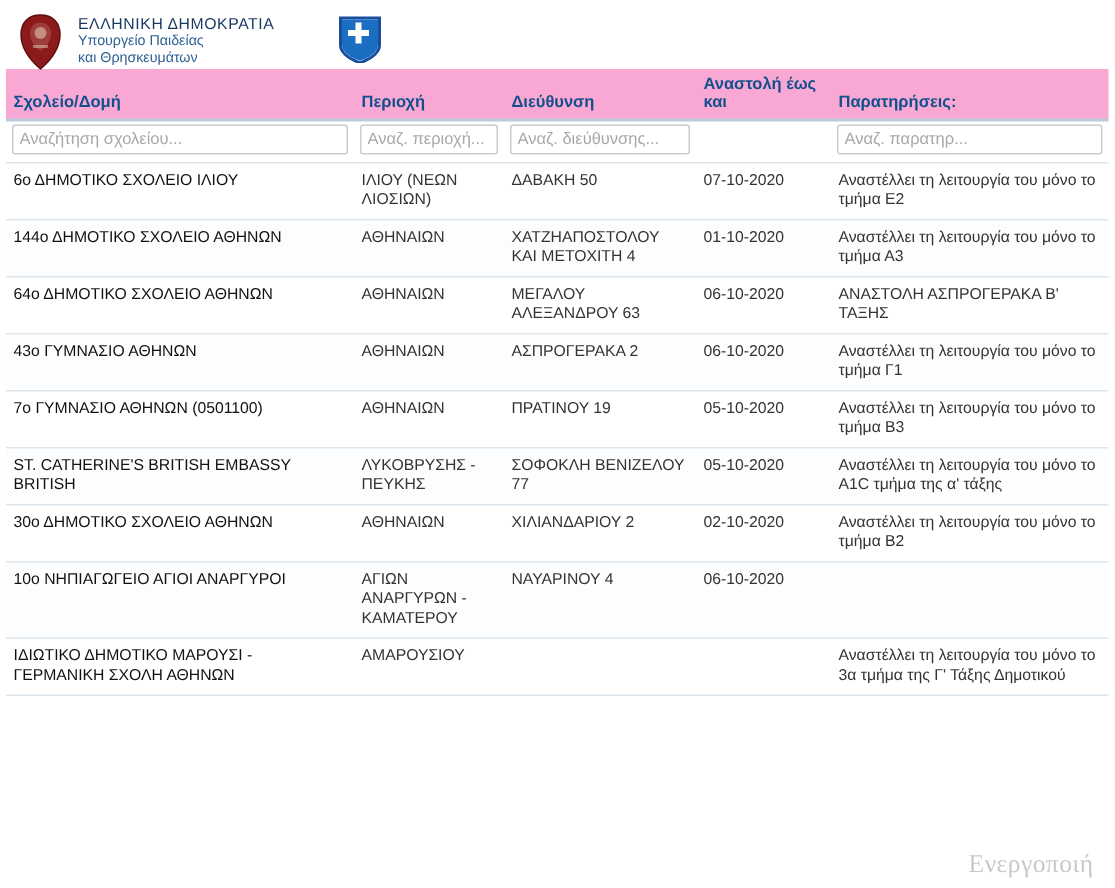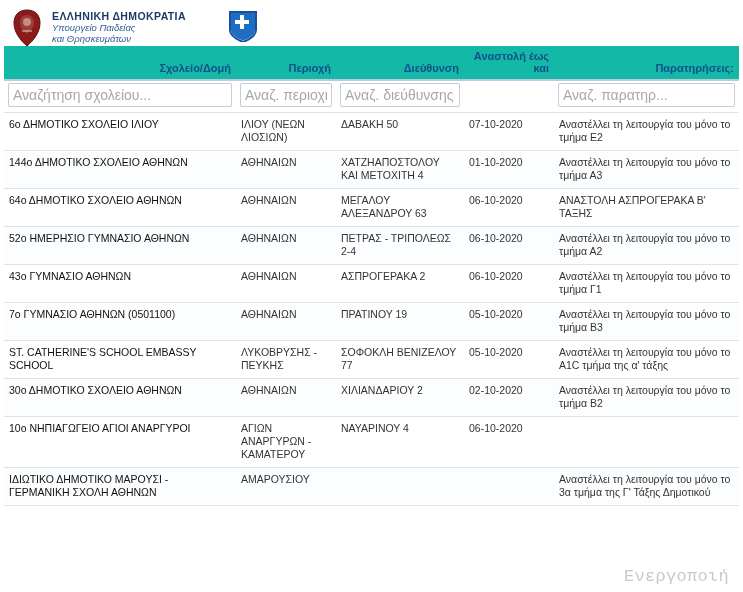--- a/index.html
+++ b/index.html
@@ -37,27 +37,26 @@
   .org-text {
     display: flex;
     flex-direction: column;
     justify-content: flex-start;
     padding-top: 2px;
   }
   .org-line1 {
     font-size: 10.5px;
     letter-spacing: 0.4px;
     color: #1b3a63;
-    font-weight: bold;
+    font-weight: normal;
   }
   .org-line2, .org-line3 {
     font-size: 9.5px;
     color: #2b5f92;
     line-height: 11px;
-    font-style: italic;
   }
   .flag-badge {
     margin-left: 42px;
     width: 30px;
     height: 32px;
     flex: 0 0 30px;
     margin-top: 2px;
   }
 
   
@@ -71,28 +70,28 @@
     width: 735px;
     table-layout: fixed;
   }
   table.grid col.c0 { width: 232px; }
   table.grid col.c1 { width: 100px; }
   table.grid col.c2 { width: 128px; }
   table.grid col.c3 { width: 90px; }
   table.grid col.c4 { width: 185px; }
 
   table.grid th {
-    text-align: right;
+    text-align: left;
     font-size: 11px;
     font-weight: bold;
     color: #12508c;
     padding: 4px 5px 5px 5px;
     border-bottom: 2px solid #b9cbdc;
     vertical-align: bottom;
-    background: #14b8a6;
+    background: #f9a8d4;
   }
   table.grid td {
     font-size: 10.5px;
     padding: 5px 5px 6px 5px;
     border-bottom: 1px solid #dde5ec;
     vertical-align: top;
     line-height: 13px;
     color: #1a1a1a;
     overflow: hidden;
   }
@@ -103,42 +102,42 @@
   table.grid td.c-notes { color: #333; }
 
   tr.filters td {
     padding: 2px 4px 5px 4px;
     border-bottom: 1px solid #dde5ec;
   }
   .filter-input {
     width: 100%;
     box-sizing: border-box;
     font-family: "Liberation Sans", sans-serif;
-    font-size: 14px;
+    font-size: 11px;
     color: #9a9a9a;
     padding: 3px 4px;
     border: 1px solid #c8cdd2;
     border-radius: 2px;
     background: #ffffff;
     outline: none;
   }
   .filter-input::placeholder { color: #a8a8a8; }
 
   
   tbody tr:nth-child(odd) td { background: #ffffff; }
   tbody tr:nth-child(even) td { background: #fcfdfe; }
 
   
   .watermark {
     position: absolute;
     right: 14px;
     bottom: 6px;
     font-size: 17px;
     color: #c9c9c9;
-    font-family: Liberation Mono, monospace;
+    font-family: Liberation Serif, serif;
     letter-spacing: 0.3px;
     pointer-events: none;
   }
 </style>
 </head>
 <body>
 
 <div class="header">
   <div class="crest">
     <svg width="34" height="40" viewBox="0 0 34 40" aria-hidden="true">
@@ -212,42 +211,35 @@
           <td class="c-notes">Αναστέλλει τη λειτουργία του μόνο το τμήμα Α3</td>
         </tr>
         <tr>
           <td class="c-name">64ο ΔΗΜΟΤΙΚΟ ΣΧΟΛΕΙΟ ΑΘΗΝΩΝ</td>
           <td class="c-region">ΑΘΗΝΑΙΩΝ</td>
           <td class="c-address">ΜΕΓΑΛΟΥ ΑΛΕΞΑΝΔΡΟΥ 63</td>
           <td class="c-date">06-10-2020</td>
           <td class="c-notes">ΑΝΑΣΤΟΛΗ ΑΣΠΡΟΓΕΡΑΚΑ Β' ΤΑΞΗΣ</td>
         </tr>
         <tr>
-          <td class="c-name">52ο ΗΜΕΡΗΣΙΟ ΓΥΜΝΑΣΙΟ ΑΘΗΝΩΝ</td>
-          <td class="c-region">ΑΘΗΝΑΙΩΝ</td>
-          <td class="c-address">ΠΕΤΡΑΣ - ΤΡΙΠΟΛΕΩΣ 2-4</td>
-          <td class="c-date">06-10-2020</td>
-          <td class="c-notes">Αναστέλλει τη λειτουργία του μόνο το τμήμα Α2</td>
-        </tr>
-        <tr>
           <td class="c-name">43ο ΓΥΜΝΑΣΙΟ ΑΘΗΝΩΝ</td>
           <td class="c-region">ΑΘΗΝΑΙΩΝ</td>
           <td class="c-address">ΑΣΠΡΟΓΕΡΑΚΑ 2</td>
           <td class="c-date">06-10-2020</td>
           <td class="c-notes">Αναστέλλει τη λειτουργία του μόνο το τμήμα Γ1</td>
         </tr>
         <tr>
           <td class="c-name">7ο ΓΥΜΝΑΣΙΟ ΑΘΗΝΩΝ (0501100)</td>
           <td class="c-region">ΑΘΗΝΑΙΩΝ</td>
           <td class="c-address">ΠΡΑΤΙΝΟΥ 19</td>
           <td class="c-date">05-10-2020</td>
           <td class="c-notes">Αναστέλλει τη λειτουργία του μόνο το τμήμα Β3</td>
         </tr>
         <tr>
-          <td class="c-name">ST. CATHERINE'S SCHOOL EMBASSY SCHOOL</td>
+          <td class="c-name">ST. CATHERINE'S BRITISH EMBASSY BRITISH</td>
           <td class="c-region">ΛΥΚΟΒΡΥΣΗΣ - ΠΕΥΚΗΣ</td>
           <td class="c-address">ΣΟΦΟΚΛΗ ΒΕΝΙΖΕΛΟΥ 77</td>
           <td class="c-date">05-10-2020</td>
           <td class="c-notes">Αναστέλλει τη λειτουργία του μόνο το Α1C τμήμα της α' τάξης</td>
         </tr>
         <tr>
           <td class="c-name">30ο ΔΗΜΟΤΙΚΟ ΣΧΟΛΕΙΟ ΑΘΗΝΩΝ</td>
           <td class="c-region">ΑΘΗΝΑΙΩΝ</td>
           <td class="c-address">ΧΙΛΙΑΝΔΑΡΙΟΥ 2</td>
           <td class="c-date">02-10-2020</td>

